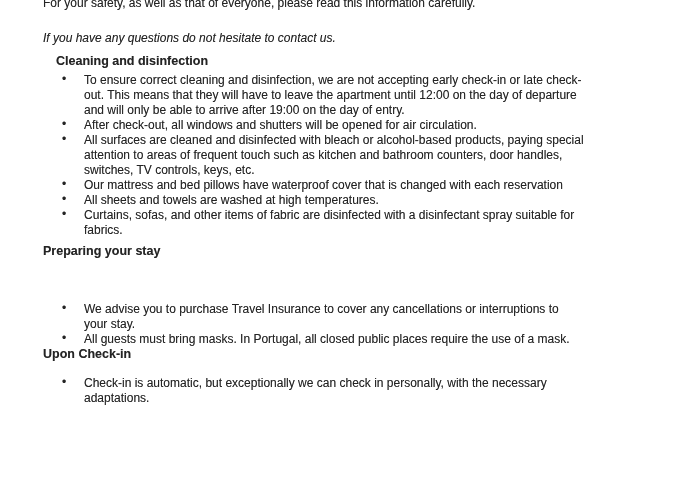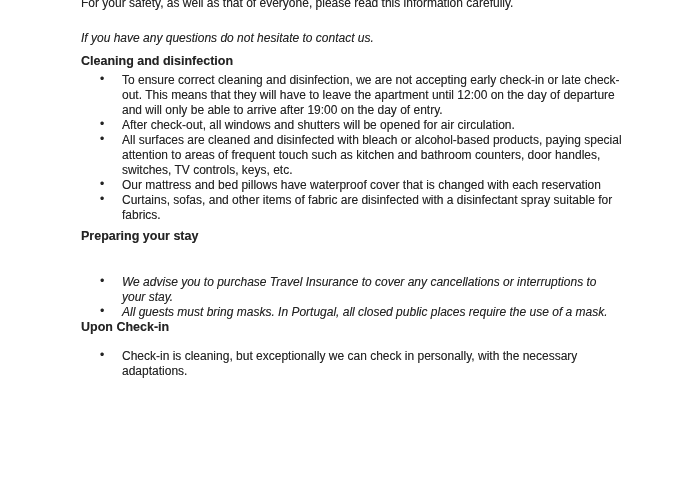--- a/index.html
+++ b/index.html
@@ -4,21 +4,21 @@
 <style>
   html, body { margin: 0; padding: 0; }
   body {
     width: 695px; height: 500px;
     background: #ffffff;
     overflow: hidden;
   }
   .page {
     box-sizing: border-box;
     width: 695px; height: 500px;
-    padding-left: 81px;
+    padding-left: 43px;
     overflow: hidden;
     font-family: "Liberation Sans", "DejaVu Sans", sans-serif;
     font-size: 12px;
     line-height: 15px;
     color: #242424;
     text-shadow: 0 0 0.6px rgba(60,60,60,0.45); 
   }
   .content { width: 541px; }
   p, h2, ul, li { margin: 0; padding: 0; }
   h2 { font-size: 12.5px; font-weight: bold; line-height: 15px; }
@@ -26,51 +26,52 @@
   li { position: relative; padding-left: 41px; }
   li::before {
     content: "\2022";
     position: absolute;
     left: 19px; top: -1px;
     font-size: 12px;
   }
   
   .p-intro-1   { margin-top: -4px; }  
   .p-intro-2   { margin-top: 20px; font-style: italic; }
-  .h-cleaning  { margin-top: 8px; }
+  .h-cleaning  { margin-top: 8px; margin-left: 13px; }
   .ul-cleaning { margin-top: 4px; }
   .h-preparing { margin-top: 6px; }
-  .ul-preparing{ margin-top: 31px; font-style: italic; }  
+  .ul-preparing{ margin-top: 43px; }  
   .h-checkin   { }
   .ul-checkin  { margin-top: 14px; }  
 </style>
 </head>
 <body>
 
 <div class="page">
   <div class="content">
 
     <p class="p-intro-1">For your safety, as well as that of everyone, please read this information carefully.</p>
 
     <p class="p-intro-2">If you have any questions do not hesitate to contact us.</p>
 
     <h2 class="h-cleaning">Cleaning and disinfection</h2>
     <ul class="ul-cleaning">
       <li>To ensure correct cleaning and disinfection, we are not accepting early check-in or late check-out. This means that they will have to leave the apartment until 12:00 on the day of departure and will only be able to arrive after 19:00 on the day of entry.</li>
       <li>After check-out, all windows and shutters will be opened for air circulation.</li>
       <li>All surfaces are cleaned and disinfected with bleach or alcohol-based products, paying special attention to areas of frequent touch such as kitchen and bathroom counters, door handles, switches, TV controls, keys, etc.</li>
       <li>Our mattress and bed pillows have waterproof cover that is changed with each reservation</li>
+      <li>All sheets and towels are washed at high temperatures.</li>
       <li>Curtains, sofas, and other items of fabric are disinfected with a disinfectant spray suitable for fabrics.</li>
     </ul>
 
     <h2 class="h-preparing">Preparing your stay</h2>
     <ul class="ul-preparing">
       <li>We advise you to purchase Travel Insurance to cover any cancellations or interruptions to your stay.</li>
       <li>All guests must bring masks. In Portugal, all closed public places require the use of a mask.</li>
     </ul>
 
     <h2 class="h-checkin">Upon Check-in</h2>
     <ul class="ul-checkin">
-      <li>Check-in is cleaning, but exceptionally we can check in personally, with the necessary adaptations.</li>
+      <li>Check-in is automatic, but exceptionally we can check in personally, with the necessary adaptations.</li>
     </ul>
 
   </div>
 </div>
 
 </body></html>

